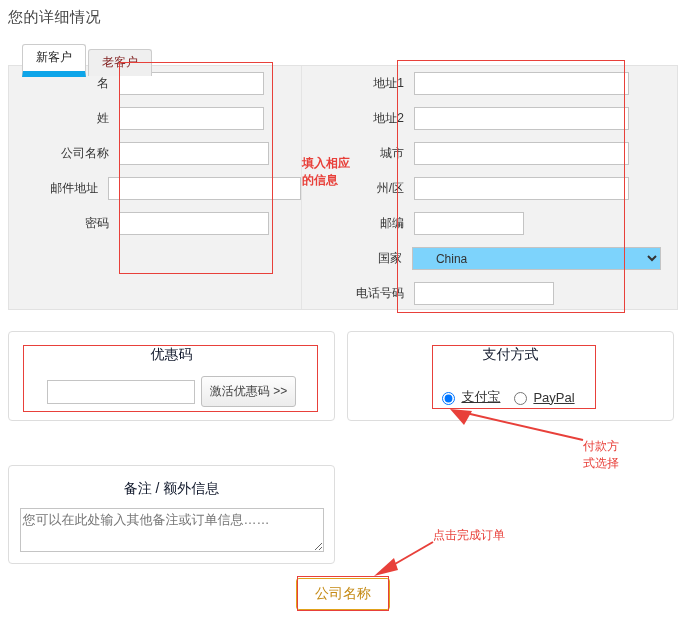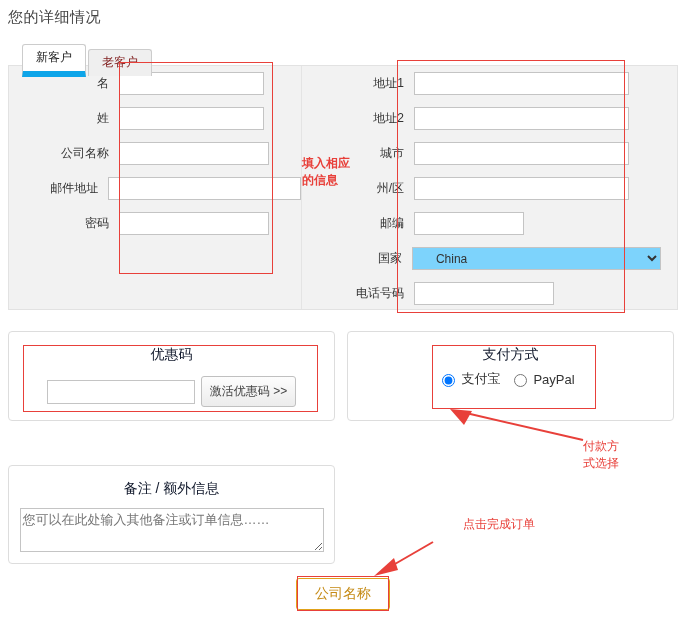--- a/index.html
+++ b/index.html
@@ -174,23 +174,24 @@
     background: linear-gradient(#fdfdfd, #ececec);
     color: #444;
     border-radius: 3px;
     cursor: pointer;
     font-family: "Liberation Sans", sans-serif;
   }
   .pay-options {
     display: flex;
     align-items: center;
     justify-content: center;
-    margin-top: 6px;
+    margin-top: 24px;
     font-size: 13px;
     color: #333;
+    text-decoration: underline;
   }
   .pay-options label {
     margin: 0 9px 0 3px;
     cursor: pointer;
   }
   .pay-options input[type=radio] { cursor: pointer; vertical-align: middle; }
   .remark-area {
     display: block;
     margin: 10px auto 0 auto;
     width: 304px;
@@ -305,21 +306,21 @@
 <div class="annot" style="left:302px; top:155px; width:70px; text-align:left;font-weight:bold;">
   <span>填入相应</span><br>
   <span>的信息</span>
 </div>
 
 <div class="annot" style="left:583px; top:438px; width:80px;">
   <span>付款方</span><br>
   <span>式选择</span>
 </div>
 
-<div class="annot" style="left:433px; top:516px;margin-left:30px;">
+<div class="annot" style="left:433px; top:527px;">
   <span>点击完成订单</span>
 </div>
 
 <svg class="arrow-svg" style="left:448px; top:405px;" width="140" height="40" viewBox="0 0 140 40">
   <line x1="135" y1="35" x2="18" y2="8" stroke="#e8403a" stroke-width="2"></line>
   <polygon points="2,4 24,6 16,20" fill="#e8403a"></polygon>
 </svg>
 
 <svg class="arrow-svg" style="left:368px; top:536px;" width="70" height="42" viewBox="0 0 70 42">
   <line x1="65" y1="6" x2="20" y2="32" stroke="#e8403a" stroke-width="2"></line>

